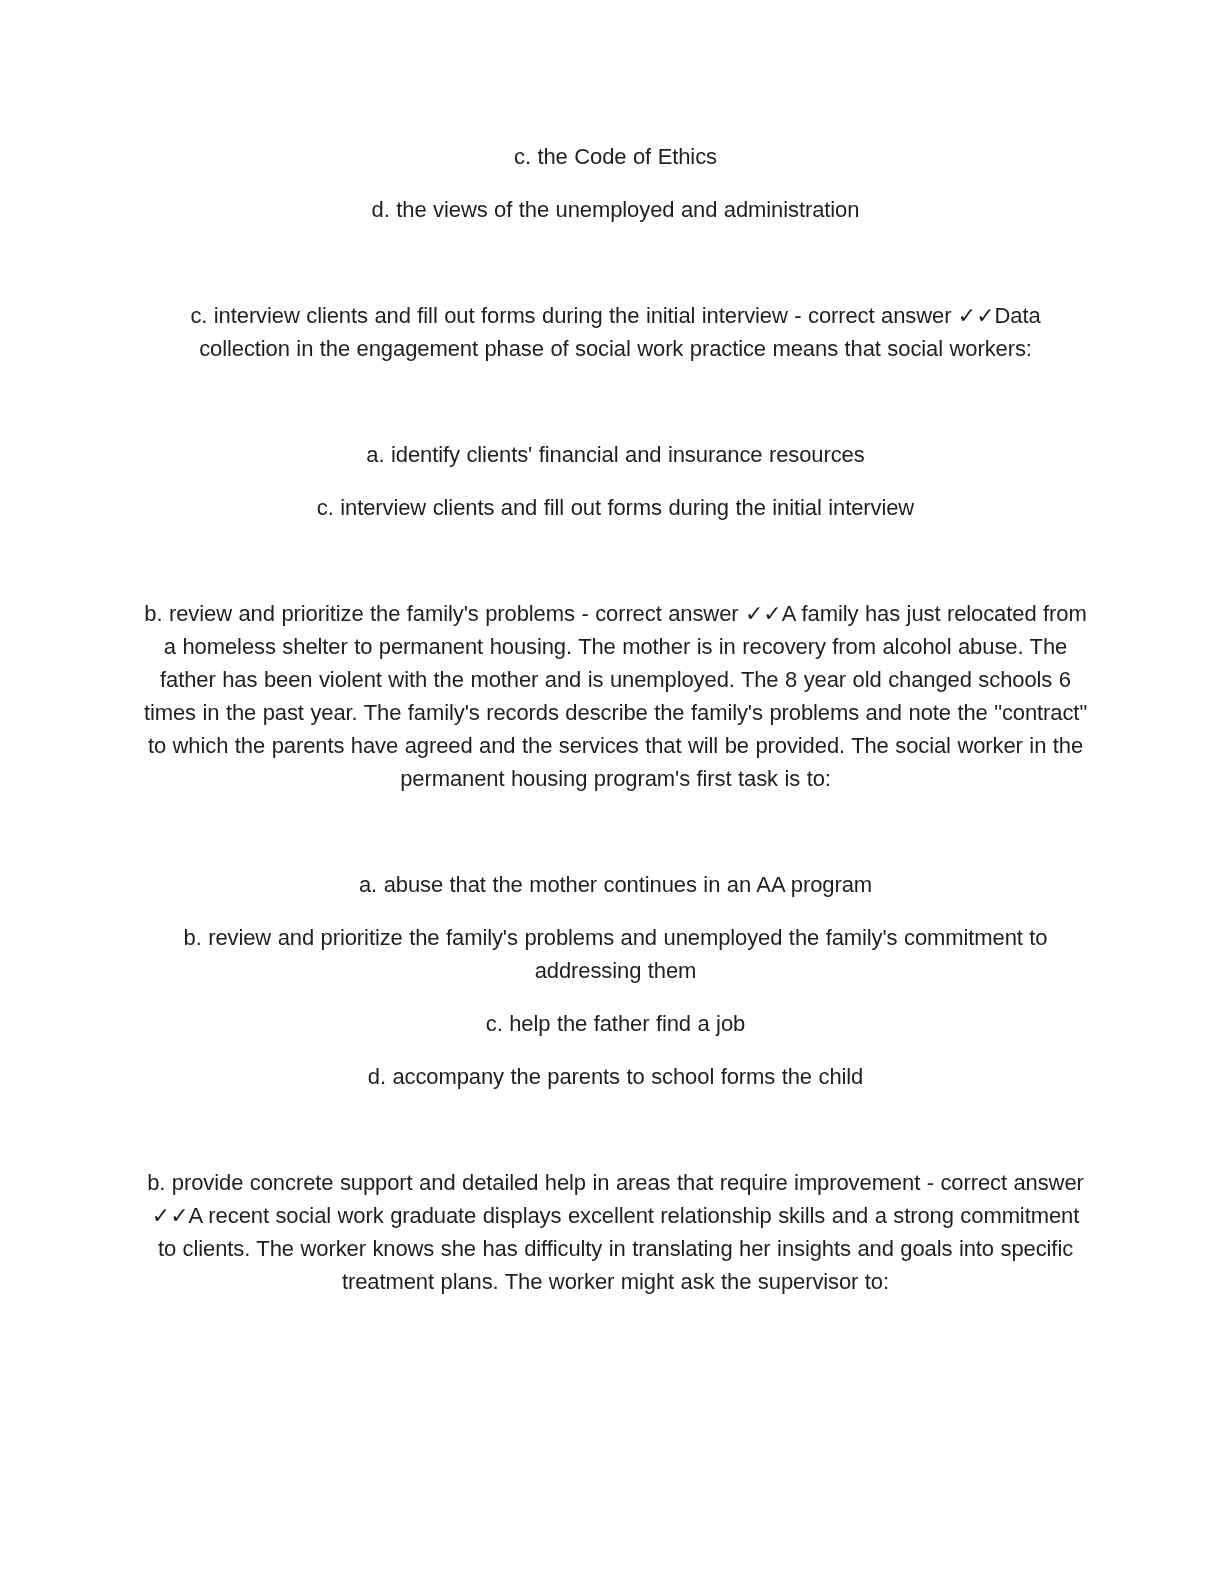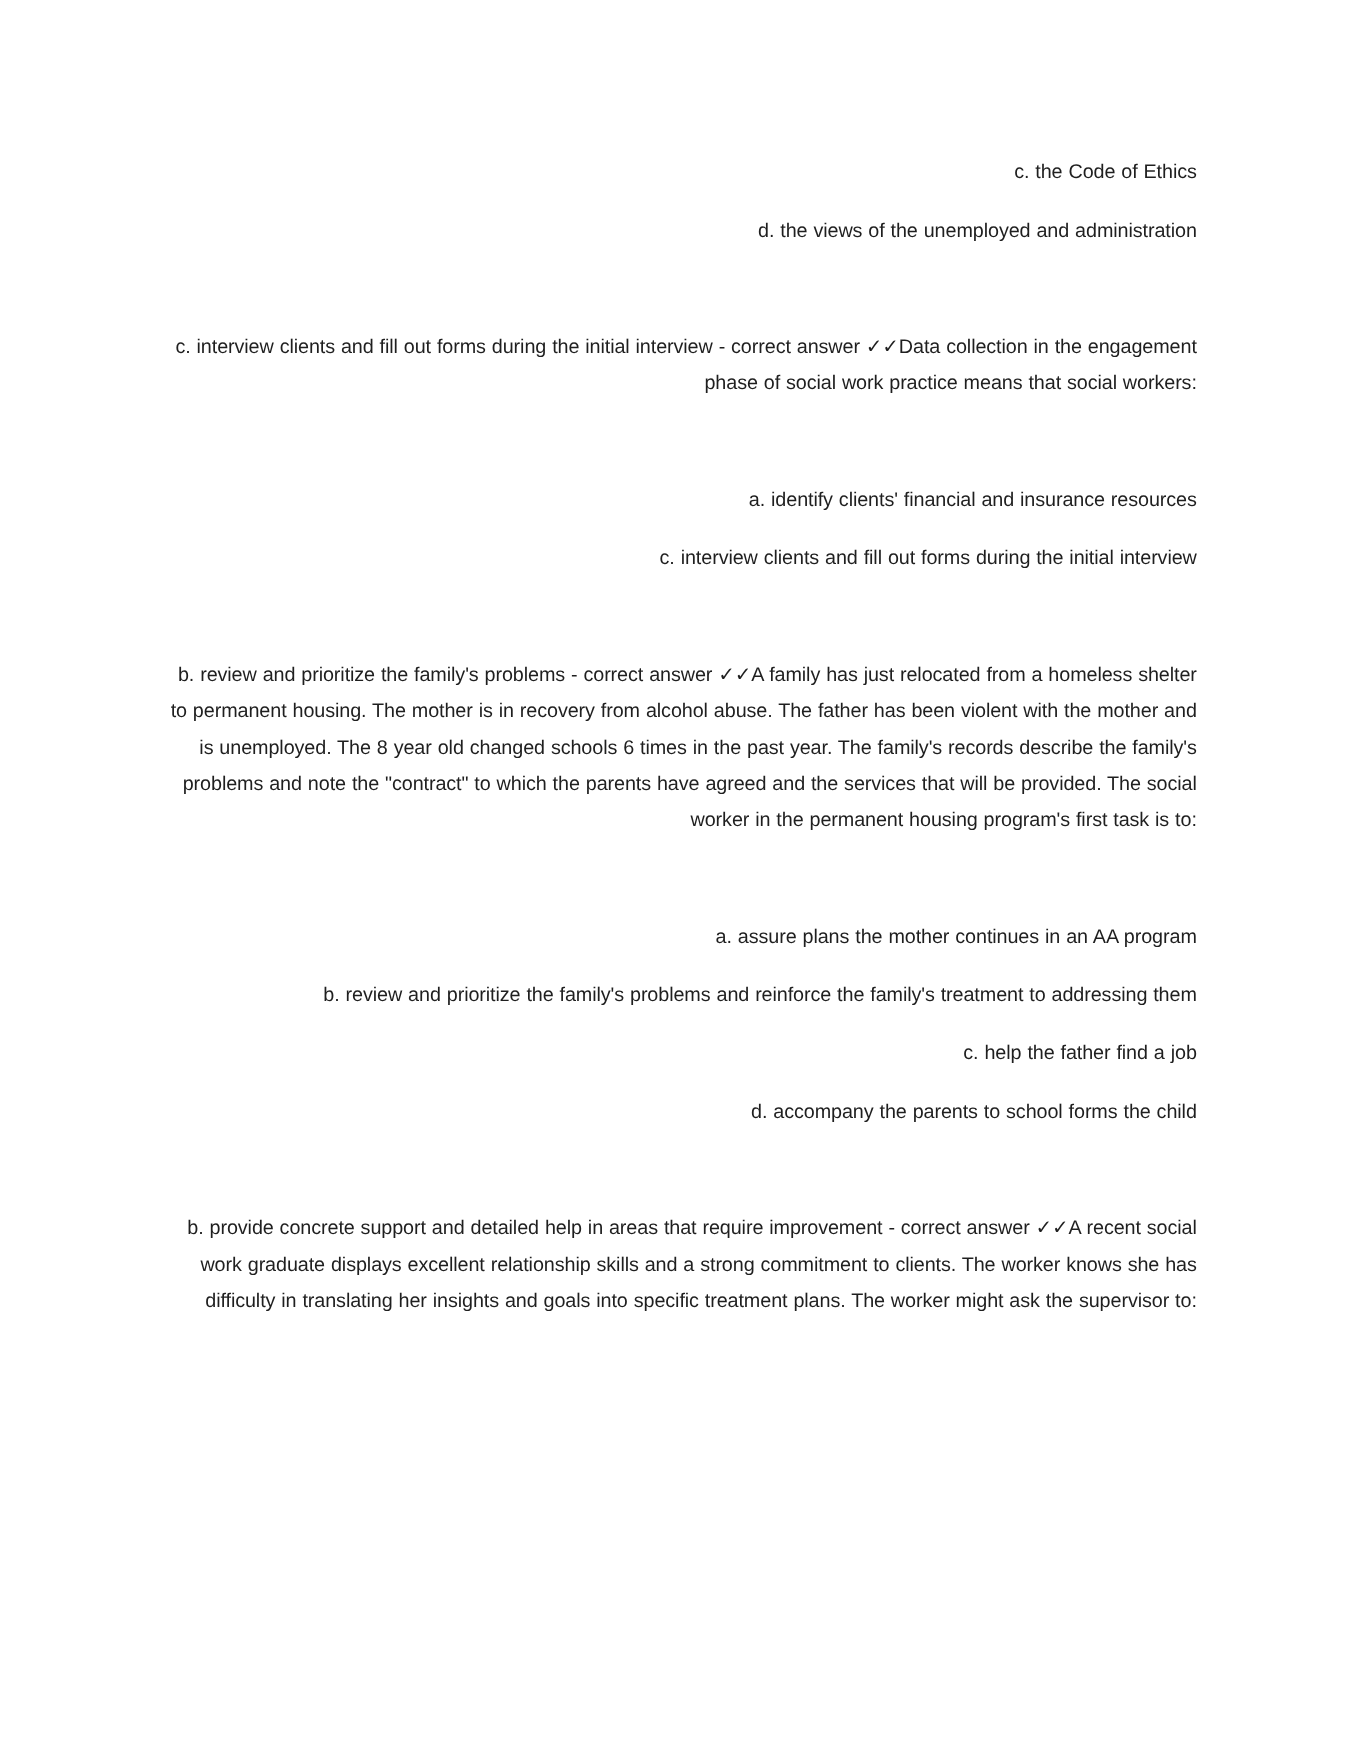--- a/index.html
+++ b/index.html
@@ -20,25 +20,25 @@
     min-height: 1584px;
     background: #ffffff;
     padding: 140px 136px 60px 143px;
   }
 
   .content {
     width: 945px;
   }
 
   p.para {
-    font-size: 18px;
+    font-size: 22px;
     line-height: 33px;
     letter-spacing: -0.1px;
     margin: 0 0 20px 0;
-    text-align: right;
+    text-align: center;
     word-spacing: 0.5px;
   }
 
   p.para.blank {
     min-height: 33px;
   }
 </style>
 </head>
 <body>
 
@@ -56,22 +56,22 @@
 
     <p class="para">a. identify clients' financial and insurance resources</p>
     <p class="para">c. interview clients and fill out forms during the initial interview</p>
 
     <p class="para blank"></p>
 
     <p class="para">b. review and prioritize the family's problems - correct answer ✓✓A family has just relocated from a homeless shelter to permanent housing. The mother is in recovery from alcohol abuse. The father has been violent with the mother and is unemployed. The 8 year old changed schools 6 times in the past year. The family's records describe the family's problems and note the "contract" to which the parents have agreed and the services that will be provided. The social worker in the permanent housing program's first task is to:</p>
 
     <p class="para blank"></p>
 
-    <p class="para">a. assure plans the mother continues in an AA program</p>
-    <p class="para">b. review and prioritize the family's problems and reinforce the family's treatment to addressing them</p>
+    <p class="para">a. abuse that the mother continues in an AA program</p>
+    <p class="para">b. review and prioritize the family's problems and unemployed the family's commitment to addressing them</p>
     <p class="para">c. help the father find a job</p>
     <p class="para">d. accompany the parents to school forms the child</p>
 
     <p class="para blank"></p>
 
     <p class="para">b. provide concrete support and detailed help in areas that require improvement - correct answer ✓✓A recent social work graduate displays excellent relationship skills and a strong commitment to clients. The worker knows she has difficulty in translating her insights and goals into specific treatment plans. The worker might ask the supervisor to:</p>
 
   </div>
 </div>
 

